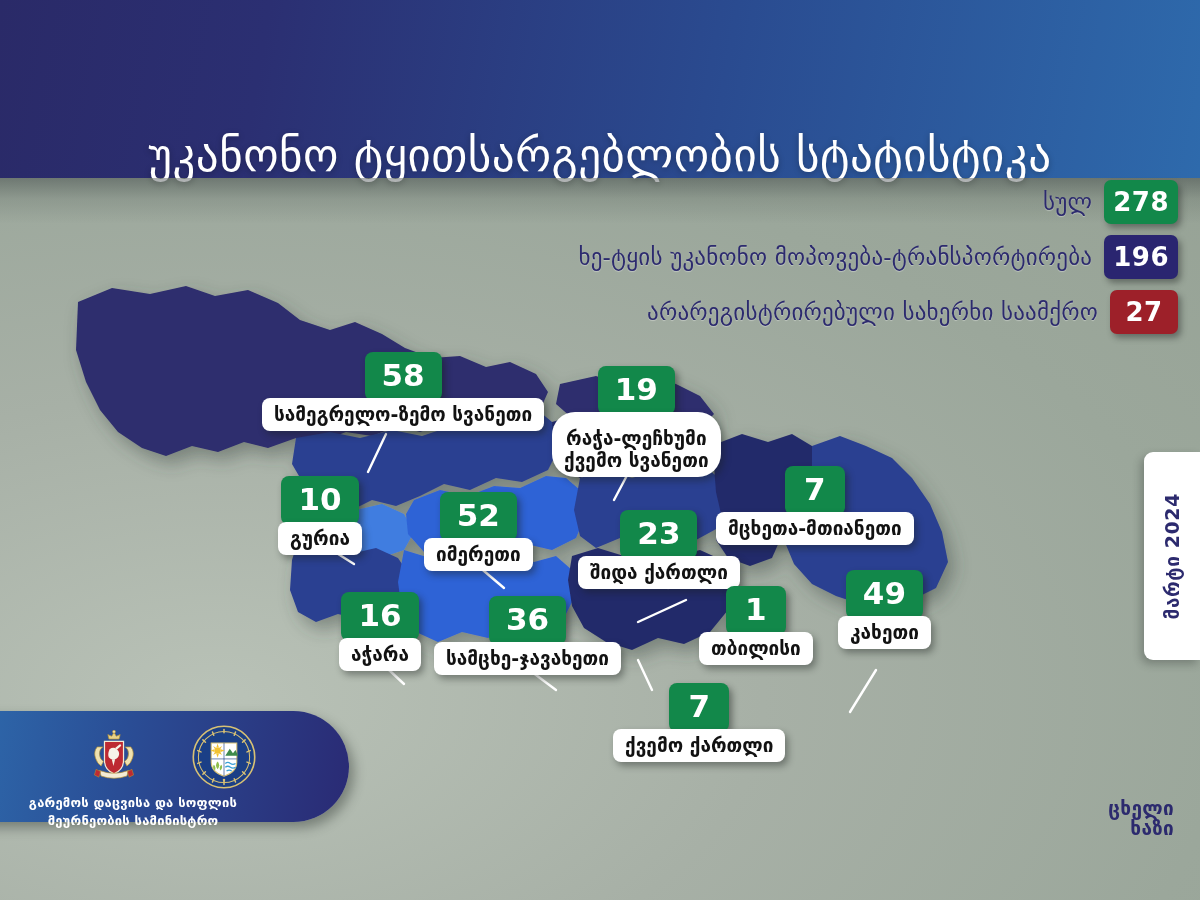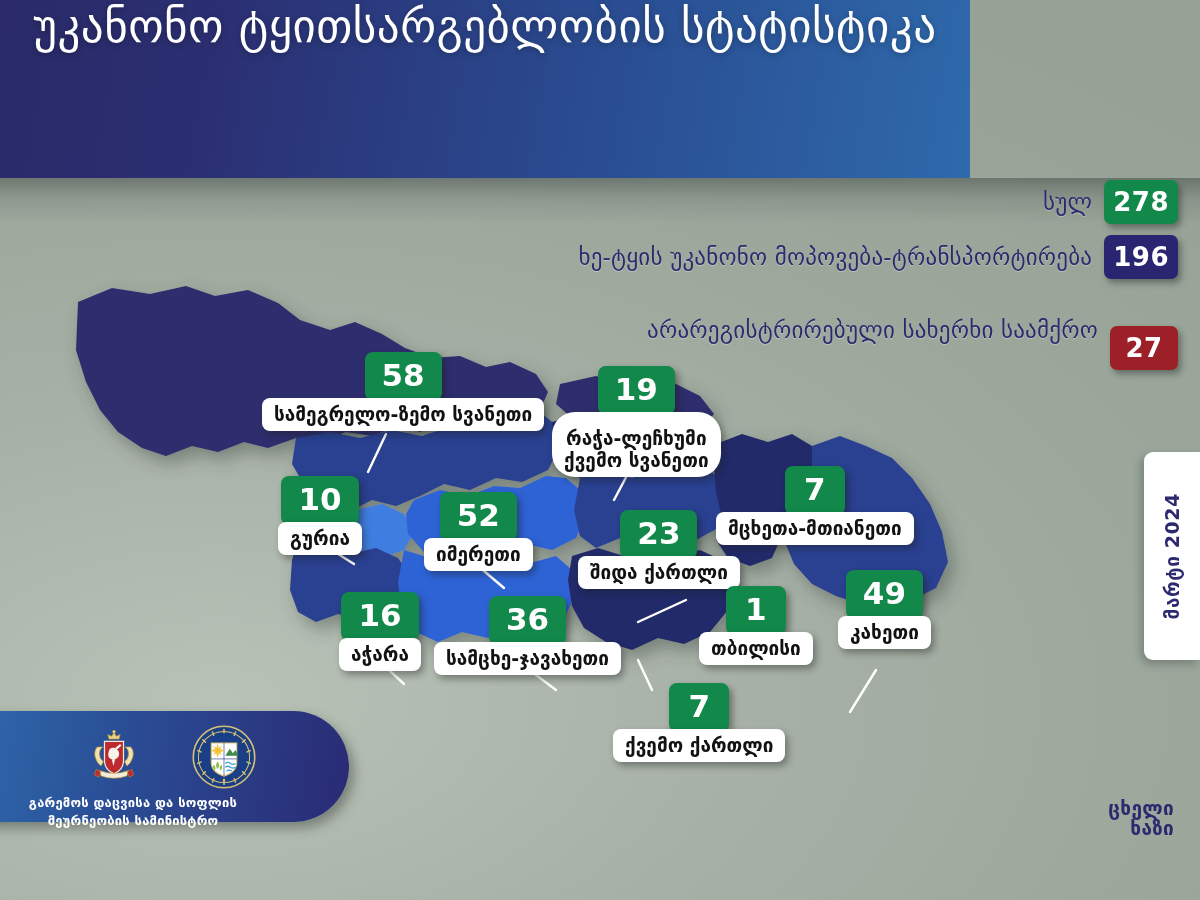--- a/index.html
+++ b/index.html
@@ -13,23 +13,23 @@
   
   #stage{
     position:absolute;inset:0;
     background:
       radial-gradient(120% 90% at 18% 78%, #b9c2b7 0%, #a7b0a6 38%, #9ba79b 70%, #96a295 100%);
     overflow:hidden;
   }
 
   
   #header{
-    position:absolute;left:0;top:0;width:970px;height:178px;
+    position:absolute;left:0;top:0;width:1200px;height:178px;
     background:linear-gradient(100deg,#2a2a68 0%,#2b2f72 22%,#2a4b90 60%,#2e6aac 100%);
-    display:flex;align-items:flex-start;justify-content:center;
+    display:flex;align-items:flex-end;justify-content:center;
     z-index:6;
   }
   #header:after{
     content:"";position:absolute;left:0;top:178px;width:1200px;height:46px;
     background:linear-gradient(180deg,rgba(40,48,50,.40) 0%,rgba(60,70,66,.16) 45%,rgba(90,100,95,0) 100%);
     pointer-events:none;
   }
   #header-title{
     color:#ffffff;font-size:45px;letter-spacing:.5px;font-weight:400;
     text-align:center;line-height:1;margin-top:4px;
@@ -50,21 +50,21 @@
   }
   .legend-chip{
     min-width:50px;height:44px;border-radius:7px;
     display:flex;align-items:center;justify-content:center;
     color:#fff;font-size:26px;font-weight:700;padding:0 9px;
     box-shadow:3px 4px 6px rgba(35,40,38,.45);
     letter-spacing:.5px;
   }
   .chip-green{background:#12884a;}
   .chip-navy{background:#2a2570;}
-  .chip-red{background:#9d2029;margin-top:36px;}
+  .chip-red{background:#9d2029;}
 
   
   #date-tab{
     position:absolute;right:0;top:452px;width:56px;height:208px;z-index:6;
     background:#ffffff;border-radius:9px 0 0 9px;
     box-shadow:-3px 4px 8px rgba(40,48,44,.32);
     display:flex;align-items:center;justify-content:center;
   }
   #date-tab-text{
     color:#2c2a6e;font-size:19px;font-weight:700;letter-spacing:.6px;

